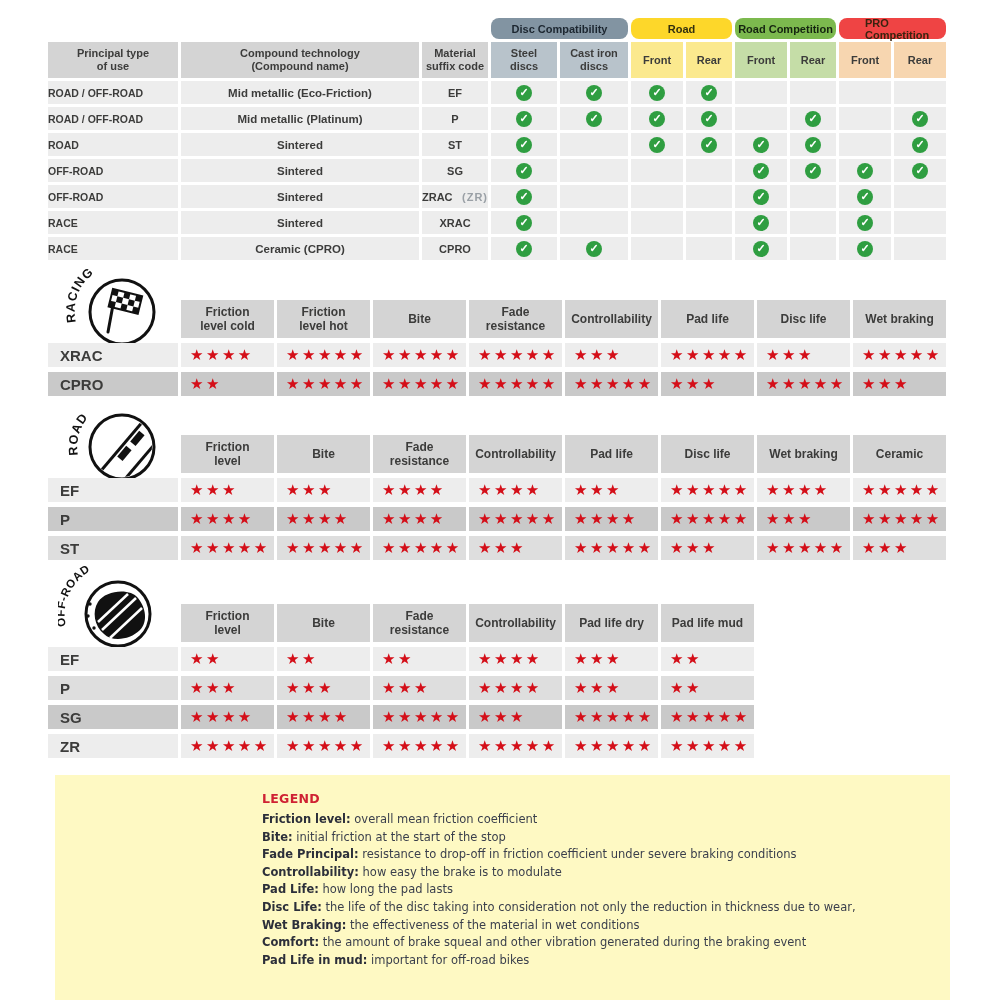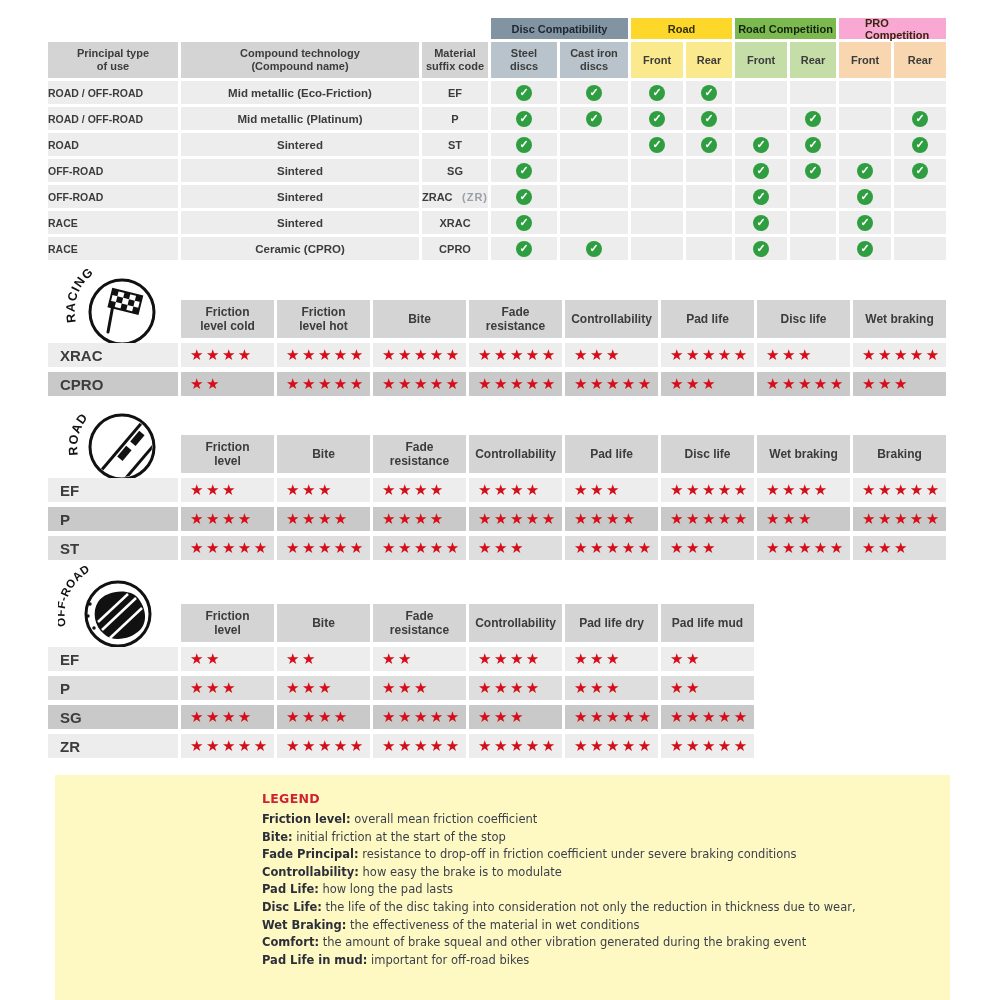--- a/index.html
+++ b/index.html
@@ -7,25 +7,25 @@
   .page{position:absolute;inset:0;}
 
   
   #compat-grid{position:absolute;left:48px;top:18px;display:grid;
     grid-template-columns:130px 238px 66px 66px 68px 52px 46px 52px 46px 52px 52px;
     grid-template-rows:21px 36px repeat(7,23px);
     column-gap:3px;row-gap:3px;}
   .cell{background:#ededed;display:flex;align-items:center;justify-content:center;
     font-size:11px;font-weight:700;box-sizing:border-box;color:#3c3c3b;}
   .hdr{background:#d4d4d4;text-align:center;white-space:pre-line;line-height:1.18;}
-  .gcell{display:flex;align-items:center;justify-content:center;font-size:11px;font-weight:700;color:#20262e;}
+  .gcell{display:flex;align-items:center;justify-content:center;font-size:11px;font-weight:700;color:#20262e;border-radius:8px;}
   .g0{background:#8294a2;color:#1c2630;}
   .g1{background:#fdd72a;color:#33300f;}
   .g2{background:#7cb94e;color:#152410;}
-  .g3{background:#f9a8d4;color:#3a230f;padding-left:26px;}
+  .g3{background:#ef4444;color:#3a230f;padding-left:26px;}
   .sub-disc{background:#b8c3cb;}
   .sub-road{background:#fbe98e;}
   .sub-light{background:#c5dda7;}
   .sub-pro{background:#f7d6b0;}
   .use{justify-content:flex-start;font-size:10.5px;}
   .comp{font-size:11.5px;}
   .note{color:#9aa0a6;margin-left:3px;letter-spacing:1px;}
   .check{width:16px;height:16px;border-radius:50%;background:#2f9e41;color:#fff;
     font-size:11px;font-weight:700;display:flex;align-items:center;justify-content:center;line-height:1;}
 
@@ -317,21 +317,21 @@
   <div id="rt-road" class="rt" style="grid-template-columns: 130px repeat(8, 93px); grid-template-rows: 38px repeat(3, 24px);">
       <div class="cell hdr" style="grid-area: 1 / 2;">Friction
 level</div>
       <div class="cell hdr" style="grid-area: 1 / 3;">Bite</div>
       <div class="cell hdr" style="grid-area: 1 / 4;">Fade
 resistance</div>
       <div class="cell hdr" style="grid-area: 1 / 5;">Controllability</div>
       <div class="cell hdr" style="grid-area: 1 / 6;">Pad life</div>
       <div class="cell hdr" style="grid-area: 1 / 7;">Disc life</div>
       <div class="cell hdr" style="grid-area: 1 / 8;">Wet braking</div>
-      <div class="cell hdr" style="grid-area: 1 / 9;">Braking</div>
+      <div class="cell hdr" style="grid-area: 1 / 9;">Ceramic</div>
       <div class="rlabel shade-light" style="grid-area: 2 / 1;">EF</div>
       <div class="stars shade-light" style="grid-area: 2 / 2;">★★★</div>
       <div class="stars shade-light" style="grid-area: 2 / 3;">★★★</div>
       <div class="stars shade-light" style="grid-area: 2 / 4;">★★★★</div>
       <div class="stars shade-light" style="grid-area: 2 / 5;">★★★★</div>
       <div class="stars shade-light" style="grid-area: 2 / 6;">★★★</div>
       <div class="stars shade-light" style="grid-area: 2 / 7;">★★★★★</div>
       <div class="stars shade-light" style="grid-area: 2 / 8;">★★★★</div>
       <div class="stars shade-light" style="grid-area: 2 / 9;">★★★★★</div>
       <div class="rlabel shade-dark" style="grid-area: 3 / 1;">P</div>

